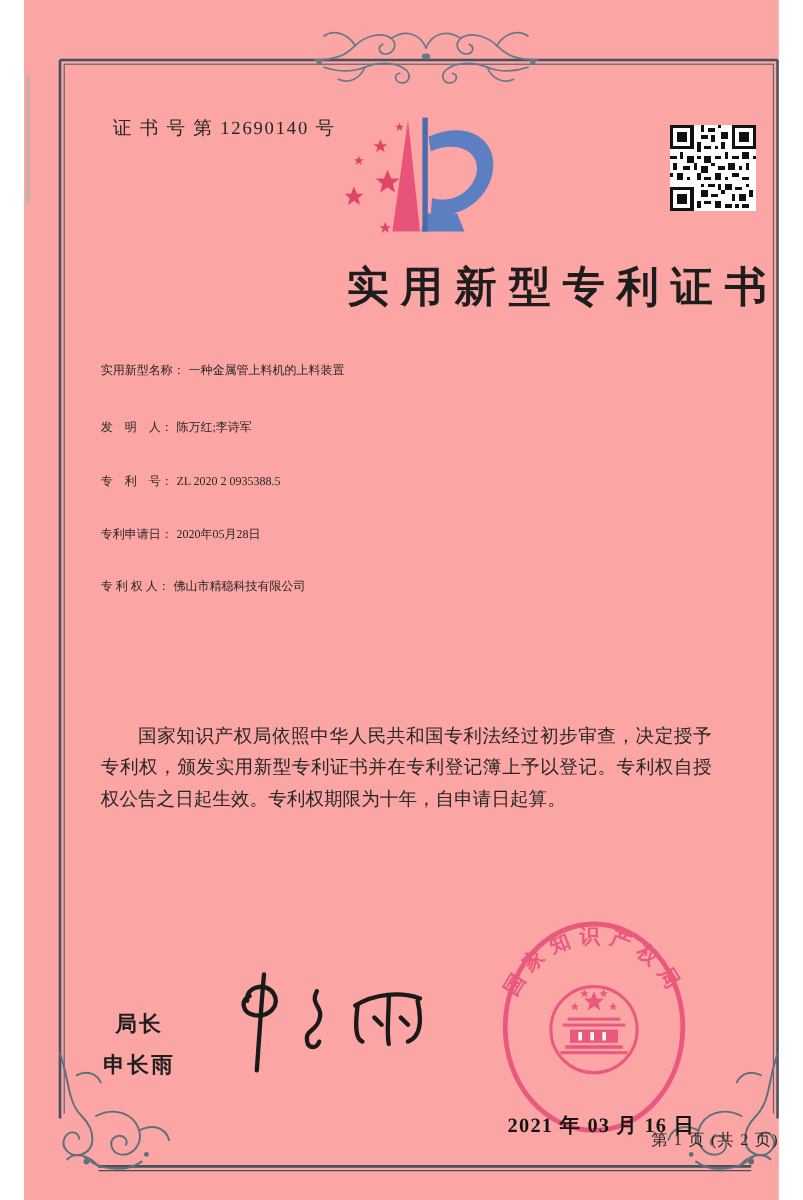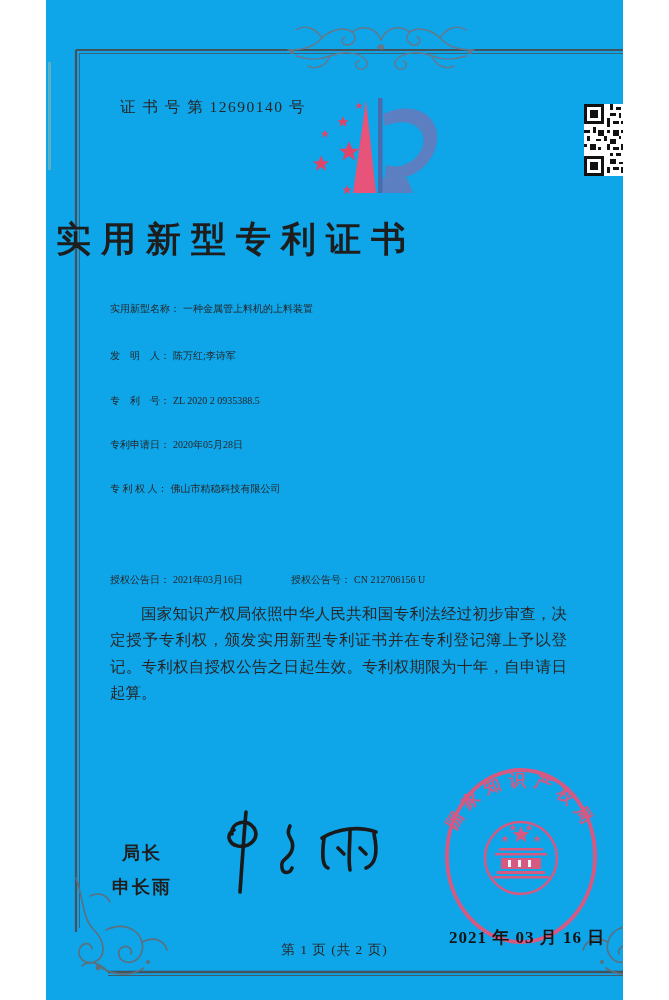--- a/index.html
+++ b/index.html
@@ -1,38 +1,38 @@
 <!DOCTYPE html>
 <html><head>
 <meta charset="utf-8">
 <style>
   html,body{margin:0;padding:0;background:#ffffff;}
   .page{
-    width:577px;height:1000px;position:relative;margin:0 auto;
-    background:#0ea5e9;color:#262626;overflow:hidden;
+    width:629px;height:1000px;position:relative;margin:0 auto;
+    background:#fca5a5;color:#262626;overflow:hidden;
     font-family:"Liberation Serif","DejaVu Serif",serif;
   }
   .abs{position:absolute;}
   .cert-no{left:74px;top:97px;font-size:15.5px;letter-spacing:1.5px;white-space:pre;}
-  .title{left:0;right:0;top:216px;text-align:left;font-size:35px;font-weight:bold;
+  .title{left:0;right:0;top:216px;text-align:right;font-size:35px;font-weight:bold;
          letter-spacing:10px;text-indent:10px;color:#1d1d1d;}
   .frow{left:64px;right:72px;font-size:10px;white-space:nowrap;}
   .flabel{white-space:pre;margin-right:3px;}
   .fval{white-space:pre;}
   .fval-wrap{display:inline-block;white-space:normal;width:420px;vertical-align:top;line-height:1.62;}
   .r1{top:302px}.r2{top:349px}.r3{top:394px}.r4{top:438px}.r5{top:482px}.r6{top:526px}.r7{top:573px}
   .grant-right{margin-left:48px;}
   .paras{left:64px;right:56px;top:601px;font-size:15.5px;line-height:1.7;text-align:justify;}
   .paras p{margin:0 0 4px 0;text-indent:2em;}
   .officer{left:66px;top:836px;font-size:18px;font-weight:600;line-height:1.9;letter-spacing:2px;color:#1e1e1e;text-align:center;}
   .officer div{white-space:pre;}
   .sig{left:158px;top:804px;}
   .seal{left:390px;top:758px;}
   .seal-date{left:403px;top:891px;font-size:17px;font-weight:600;color:#141414;letter-spacing:1px;white-space:pre;margin-top:35px;}
-  .footer{left:0;right:0;top:941px;text-align:center;font-size:13.5px;letter-spacing:1px;}
+  .footer{left:0;right:0;top:941px;text-align:right;font-size:13.5px;letter-spacing:1px;}
   .qr{left:538px;top:104px;}
   .logo{left:257px;top:90px;}
   .frame-svg{left:0;top:0;pointer-events:none;}
   .scan-edge{left:2px;top:62px;width:3px;height:108px;background:#9db8ac;opacity:.55;}
 </style>
 </head>
 <body>
 
 <div class="page">
 
@@ -129,23 +129,20 @@
   </div>
   <div class="abs frow r3">
     <span class="flabel">专　利　号：</span><span class="fval">ZL 2020 2 0935388.5</span>
   </div>
   <div class="abs frow r4">
     <span class="flabel">专利申请日：</span><span class="fval">2020年05月28日</span>
   </div>
   <div class="abs frow r5">
     <span class="flabel">专 利 权 人：</span><span class="fval">佛山市精稳科技有限公司</span>
   </div>
-  <div class="abs frow r7">
-    <span class="flabel">授权公告日：</span><span class="fval">2021年03月16日</span><span class="flabel grant-right">授权公告号：</span><span class="fval">CN 212706156 U</span>
-  </div>
 
   <div class="abs paras">
     <p>国家知识产权局依照中华人民共和国专利法经过初步审查，决定授予专利权，颁发实用新型专利证书并在专利登记簿上予以登记。专利权自授权公告之日起生效。专利权期限为十年，自申请日起算。</p>
   </div>
 
   <div class="abs officer">
     <div>局长</div>
     <div>申长雨</div>
   </div>
 

